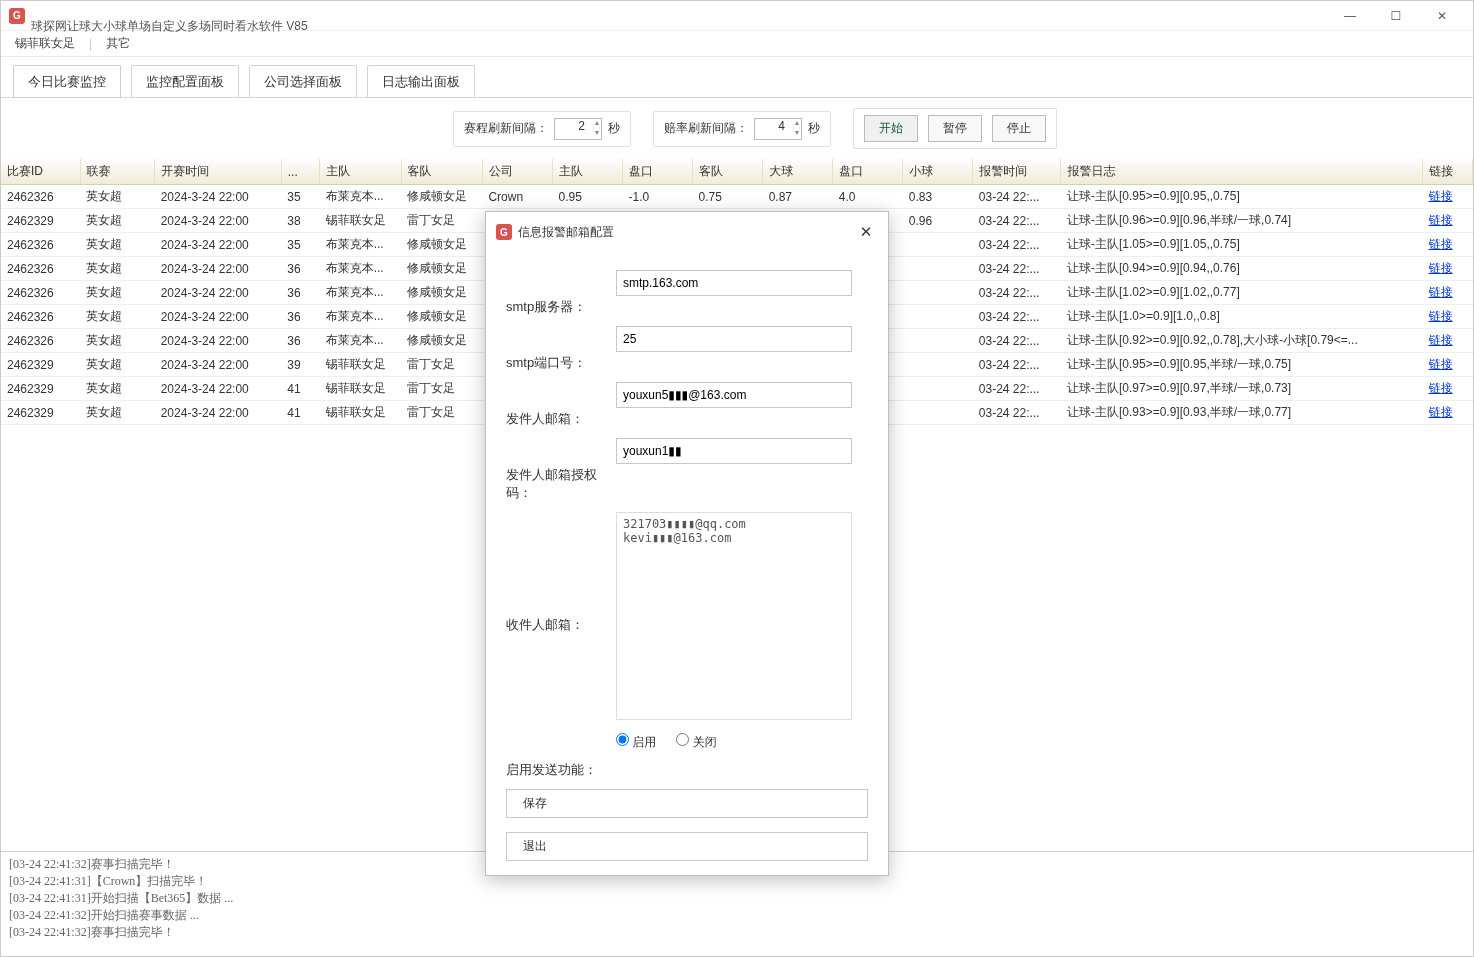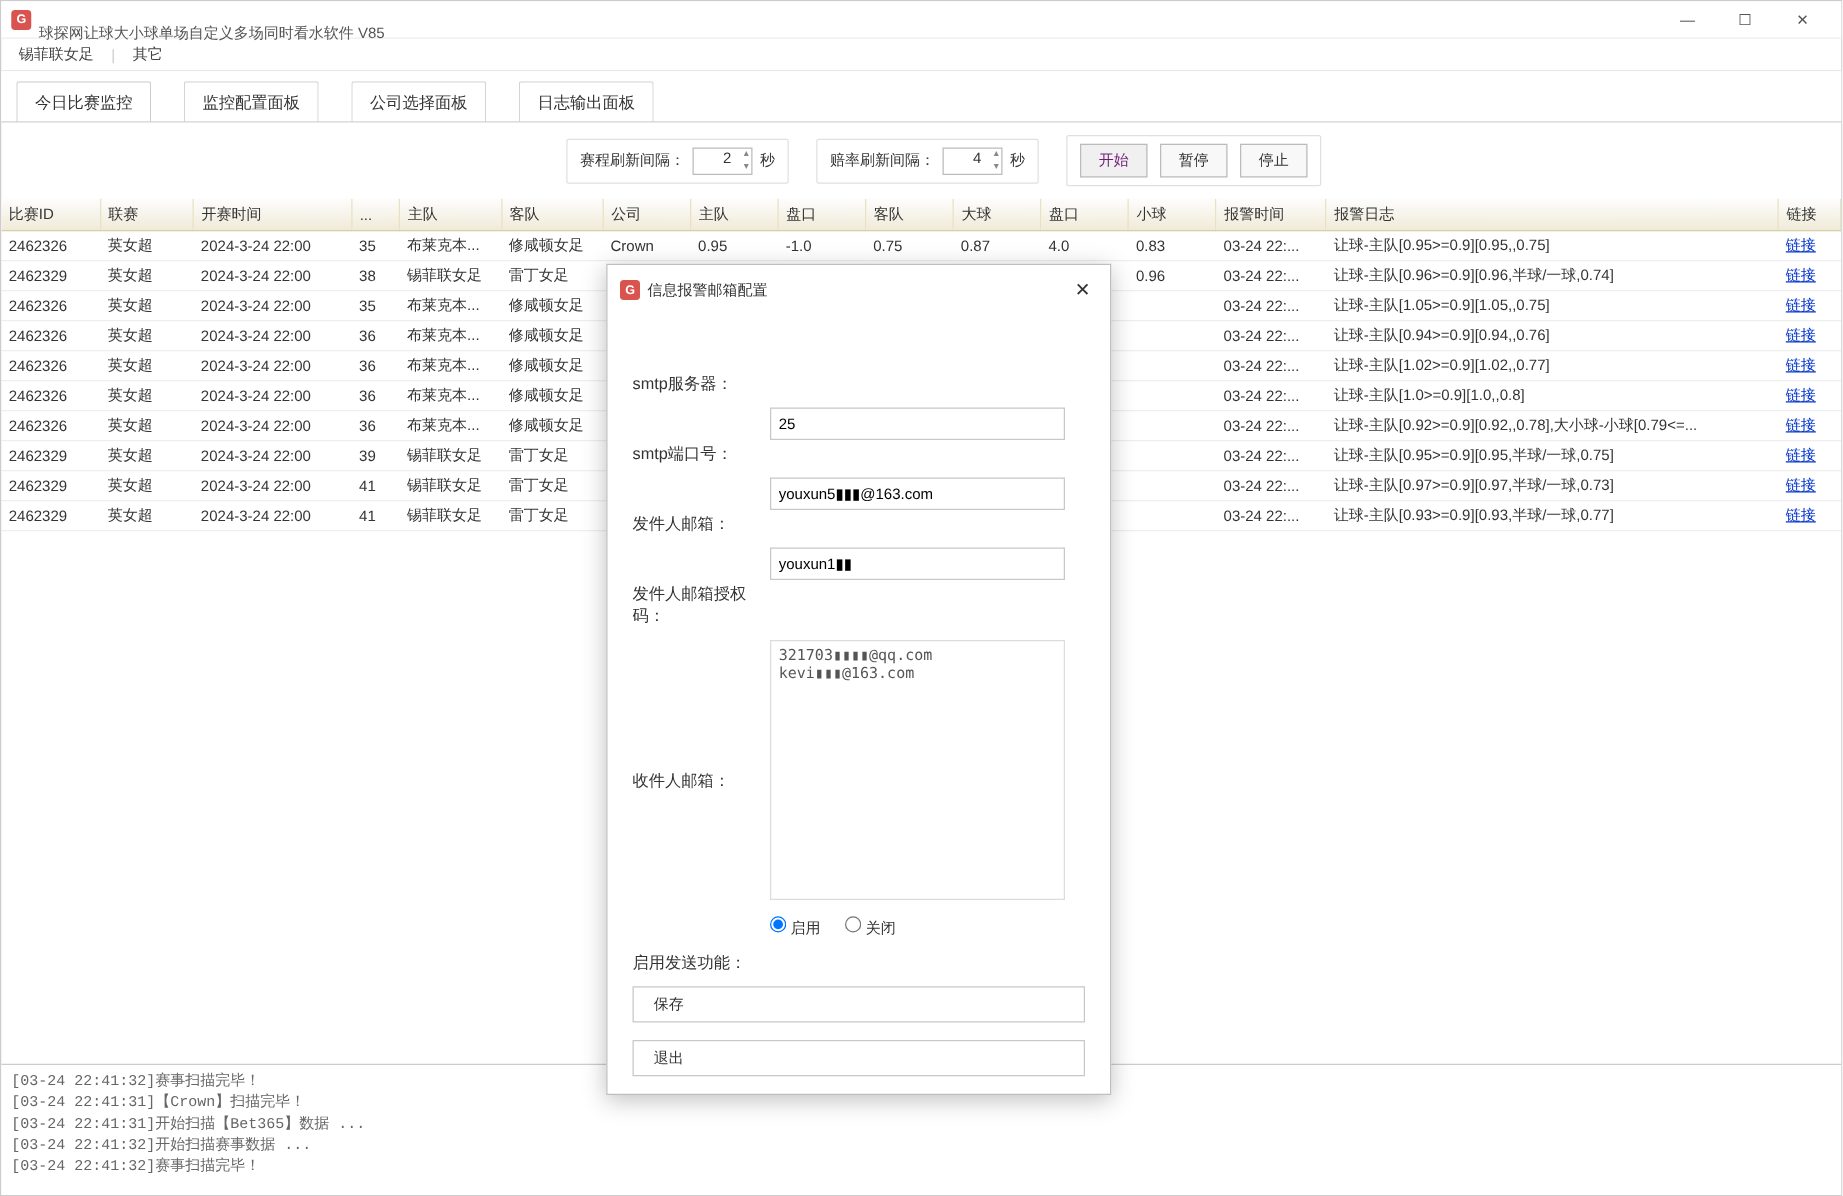--- a/index.html
+++ b/index.html
@@ -6,36 +6,36 @@
 body { font-family: "Microsoft YaHei", Arial, sans-serif; font-size: 12px; color: #333; background: #fff; width: 1474px; height: 957px; overflow: hidden; position: relative; }
 .window { border: 1px solid #ccc; width: 100%; height: 100%; display: flex; flex-direction: column; background: #fff; }
 .titlebar { height: 30px; background: #fff; display: flex; align-items: center; padding: 0 8px; border-bottom: 1px solid #eee; }
 .titlebar-icon { width: 16px; height: 16px; background: #d9534f; border-radius: 3px; margin-right: 6px; display: flex; align-items: center; justify-content: center; color: #fff; font-size: 10px; font-weight: bold; }
 .titlebar-title { flex: 1; color: #555; margin-top: 22px; }
 .winbtns { display: flex; gap: 0; }
 .winbtn { width: 46px; height: 28px; display: flex; align-items: center; justify-content: center; color: #555; cursor: pointer; }
 .menubar { height: 26px; display: flex; align-items: center; padding: 0 8px; gap: 4px; color: #444; border-bottom: 1px solid #e8e8e8; }
 .menuitem { padding: 2px 6px; cursor: pointer; }
 .menusep { color: #ccc; margin: 0 4px; }
-.tabbar { display: flex; align-items: flex-end; padding: 8px 12px 0 12px; gap: 26px; background: #fff; }
+.tabbar { display: flex; align-items: flex-end; padding: 8px 12px 0 12px; gap: 10px; background: #fff; }
 .tab { padding: 7px 14px; border: 1px solid #d4d4d4; border-bottom: none; background: #fff; cursor: pointer; font-size: 13px; border-radius: 2px 2px 0 0; }
 .tab.active { background: #fff; border-color: #ccc; }
 .tabcontent { flex: 1; border-top: 1px solid #d4d4d4; margin-top: -1px; display: flex; flex-direction: column; overflow: hidden; }
 .controlrow { display: flex; justify-content: center; align-items: center; gap: 22px; padding: 10px 0; margin-left: 36px; }
 .ctrlgroup { display: flex; align-items: center; gap: 6px; border: 1px solid #e0e0e0; padding: 6px 10px; border-radius: 2px; }
 .spin { width: 48px; height: 22px; border: 1px solid #bbb; text-align: right; padding-right: 16px; position: relative; background: #fff; }
 .spin::after { content: "▴\A▾"; white-space: pre; position: absolute; right: 2px; top: -1px; font-size: 8px; line-height: 10px; color: #888; }
 .btn { border: 1px solid #bbb; background: #f8f8f8; padding: 4px 14px; cursor: pointer; }
-.btn.disabled { color: #701a75; background: #f0f0f0; }
+.btn.disabled { color: #14532d; background: #f0f0f0; }
 .tablewrap { flex: 1; overflow: auto; }
 table.grid { width: 100%; border-collapse: collapse; font-size: 12px; }
 table.grid th { text-align: left; padding: 4px 6px; background: linear-gradient(#fdfdfd,#f0ead8); border-bottom: 1px solid #d6cfa8; border-right: 1px solid #e8e1c2; font-weight: normal; color: #333; white-space: nowrap; }
 table.grid td { padding: 3px 6px; border-bottom: 1px solid #eee; white-space: nowrap; overflow: hidden; text-overflow: ellipsis; }
 table.grid td a { color: #0033cc; text-decoration: underline; }
-.logbox { height: 105px; border-top: 1px solid #ccc; font-family: Liberation Mono, monospace; font-size: 12px; color: #666; padding: 4px 8px; overflow: auto; white-space: pre; background: #fff; }
+.logbox { height: 105px; border-top: 1px solid #ccc; font-family: Liberation Serif, serif; font-size: 12px; color: #666; padding: 4px 8px; overflow: auto; white-space: pre; background: #fff; }
 
 .modal { position: absolute; left: 485px; top: 211px; width: 404px; background: #fff; border: 1px solid #bfbfbf; box-shadow: 0 4px 18px rgba(0,0,0,0.25); z-index: 100; }
 .modal-title { display: flex; align-items: center; padding: 8px 10px; gap: 6px; }
 .modal-title-icon { width: 16px; height: 16px; background: #d9534f; border-radius: 3px; display: flex; align-items: center; justify-content: center; color: #fff; font-size: 10px; font-weight: bold; }
 .modal-close { margin-left: auto; width: 24px; height: 24px; display: flex; align-items: center; justify-content: center; cursor: pointer; font-size: 15px; color: #333; }
 .modal-body { padding: 8px 20px 14px 20px; }
 .formrow { display: flex; align-items: flex-start; margin: 10px 0; }
 .formlabel { width: 110px; padding-top: 4px; color: #333; font-size: 13px; margin-top: 24px; }
 .forminput { flex: 1; }
 .forminput input[type=text] { width: 236px; height: 26px; border: 1px solid #c8c8c8; padding: 2px 6px; font-size: 12px; }
@@ -325,20 +325,21 @@
 
 <div class="modal">
   <div class="modal-title">
     <div class="modal-title-icon">G</div>
     <span>信息报警邮箱配置</span>
     <div class="modal-close">✕</div>
   </div>
   <div class="modal-body">
     <div class="formrow">
       <div class="formlabel">smtp服务器：</div>
+      <div class="forminput"><input type="text" value="smtp.163.com" style=""></div>
     </div>
     <div class="formrow">
       <div class="formlabel">smtp端口号：</div>
       <div class="forminput"><input type="text" value="25" style=""></div>
     </div>
     <div class="formrow">
       <div class="formlabel">发件人邮箱：</div>
       <div class="forminput"><input type="text" value="youxun5▮▮▮@163.com" style=""></div>
     </div>
     <div class="formrow">

